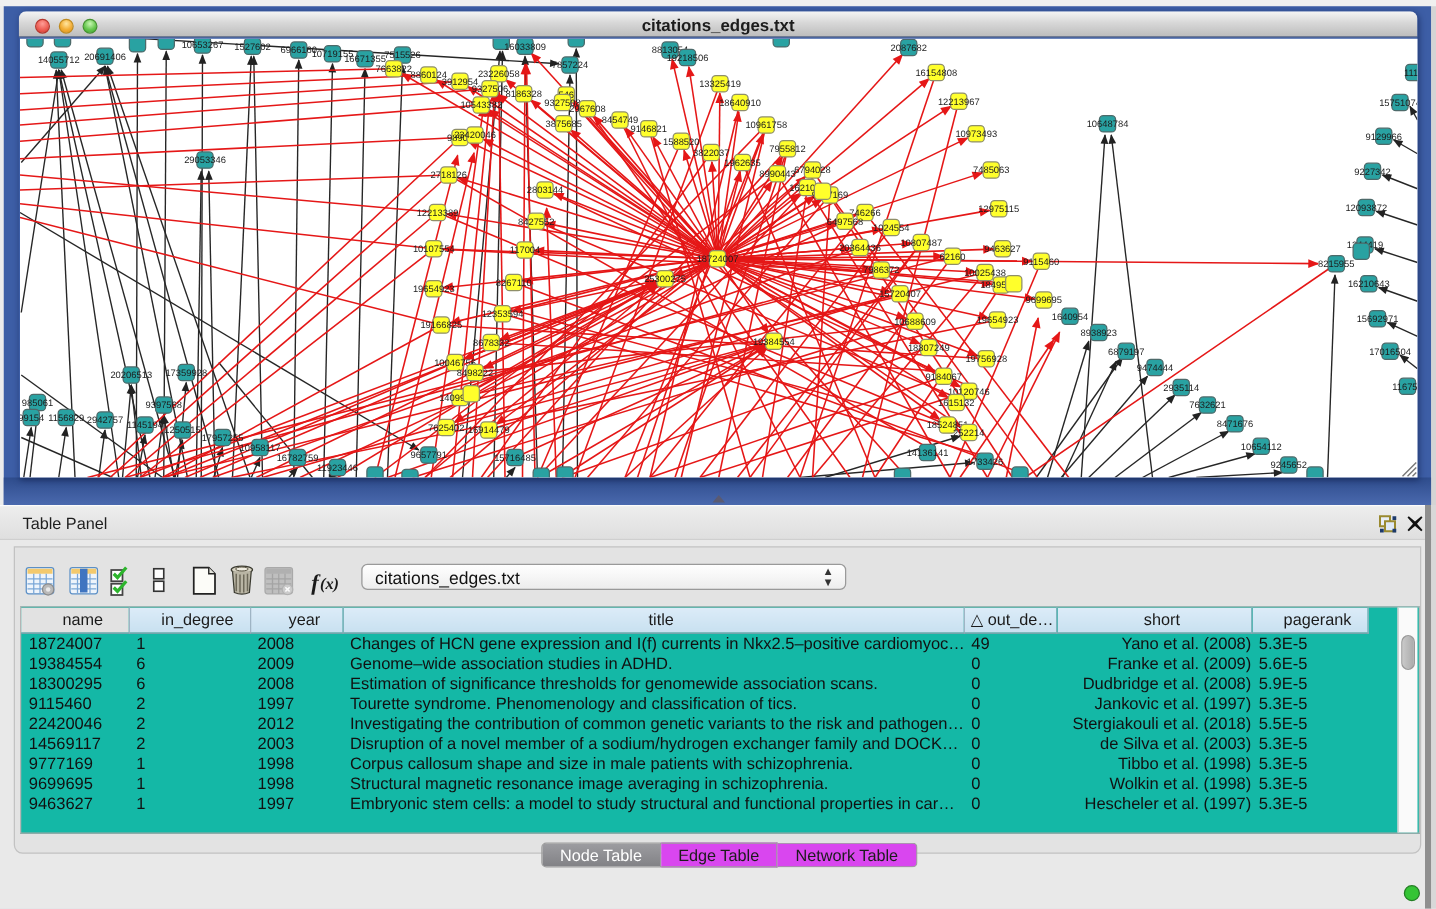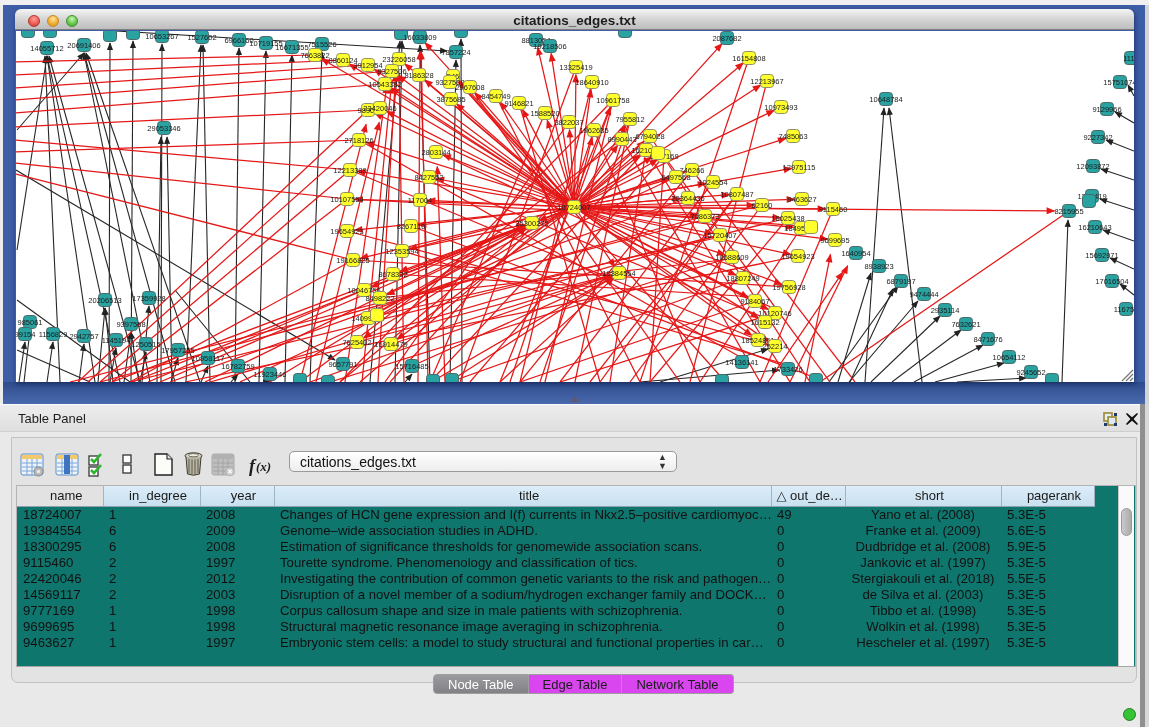--- a/index.html
+++ b/index.html
@@ -20,27 +20,27 @@
 
 #tp{position:absolute;left:0;top:404px;width:1149px;height:323px;background:#e9e9e9}
 #tphead{position:absolute;left:0;top:0;width:1149px;height:28px;background:linear-gradient(#ededed,#dfdfdf);border-top:1px solid #fbfbfb;border-bottom:1px solid #cfcfcf}
 #tphead span{position:absolute;left:18px;top:6px;font-size:13px;color:#1e1e1e}
 #splitarrow{position:absolute;left:570px;top:-8px;width:0;height:0;border-left:5px solid transparent;border-right:5px solid transparent;border-bottom:6px solid #5a5a72}
 #panelbox{position:absolute;left:11px;top:33px;width:1126px;height:246px;background:#e3e3e3;border:1px solid #c2c2c2;border-radius:0 0 7px 7px}
 #toolbar{position:absolute;left:0;top:44px;width:1149px;height:36px}
 #combo{position:absolute;left:289px;top:47px;width:388px;height:21px;background:linear-gradient(#ffffff,#ededed);border:1px solid #9a9a9a;border-radius:5px}
 #combo span{position:absolute;left:10px;top:2px;font-size:14px;color:#111}
 #combo .arrs{position:absolute;right:9px;top:1px;font-size:9px;color:#333;line-height:9px}
-#tbl{position:absolute;left:16px;top:81px;width:1120px;height:182px;background:#0f766e;border:1px solid #b4b4b4;border-bottom:1px solid #a5a5a5}
+#tbl{position:absolute;left:16px;top:81px;width:1120px;height:182px;background:#14b8a6;border:1px solid #b4b4b4;border-bottom:1px solid #a5a5a5}
 table{border-collapse:collapse;table-layout:fixed;width:1077px;font-size:13.2px;color:#111}
 th{height:20px;background:linear-gradient(#dcecf8,#c8e0f0);border-right:1px solid #9fb4c4;border-bottom:1px solid #8fa0ae;font-weight:normal;font-size:13px;color:#1a1a1a;overflow:hidden;white-space:nowrap;padding-left:13px}
 td{height:16px;padding:0 0 0 6px;overflow:hidden;white-space:nowrap}
 .c1{width:86px}.c2{width:97px}.c3{width:74px}.c4{width:497px}.c5{width:74px}.c6{width:156px}.c7{width:93px}
 th.c1{background:#e2e2e2}
-td.c6{text-align:center;padding:0}
+td.c6{text-align:right;padding:0}
 #vscroll{position:absolute;left:1101px;top:0px;width:16px;height:180px;background:#fafafa;border-left:1px solid #c8c8c8}
 #vthumb{position:absolute;left:2px;top:22px;width:11px;height:28px;background:linear-gradient(90deg,#c9c9c9,#ababab);border:1px solid #999;border-radius:6px}
 #tabs{position:absolute;left:433px;top:270px;height:20px;display:flex;font-size:13px}
 .tab{height:20px;line-height:19px;padding:0 14px;background:#d946ef;border:1px solid #9e9e9e;border-left:none;color:#1c1c1c}
 .tab.first{border-left:1px solid #9e9e9e;border-radius:4px 0 0 4px}
 .tab.last{border-radius:0 4px 4px 0}
 .tab.sel{background:linear-gradient(#9c9ca0,#828286);color:#fff}
 #mem{position:absolute;right:34px;top:324px;font-size:12px;color:#1a1a1a}
 #memdot{position:absolute;right:13px;top:304px;width:13px;height:13px;border-radius:50%;background:#35c435;border:1px solid #247d24}
 #edgecol{position:absolute;left:1140px;top:404px;width:5px;height:323px;background:#8f8f8f}

